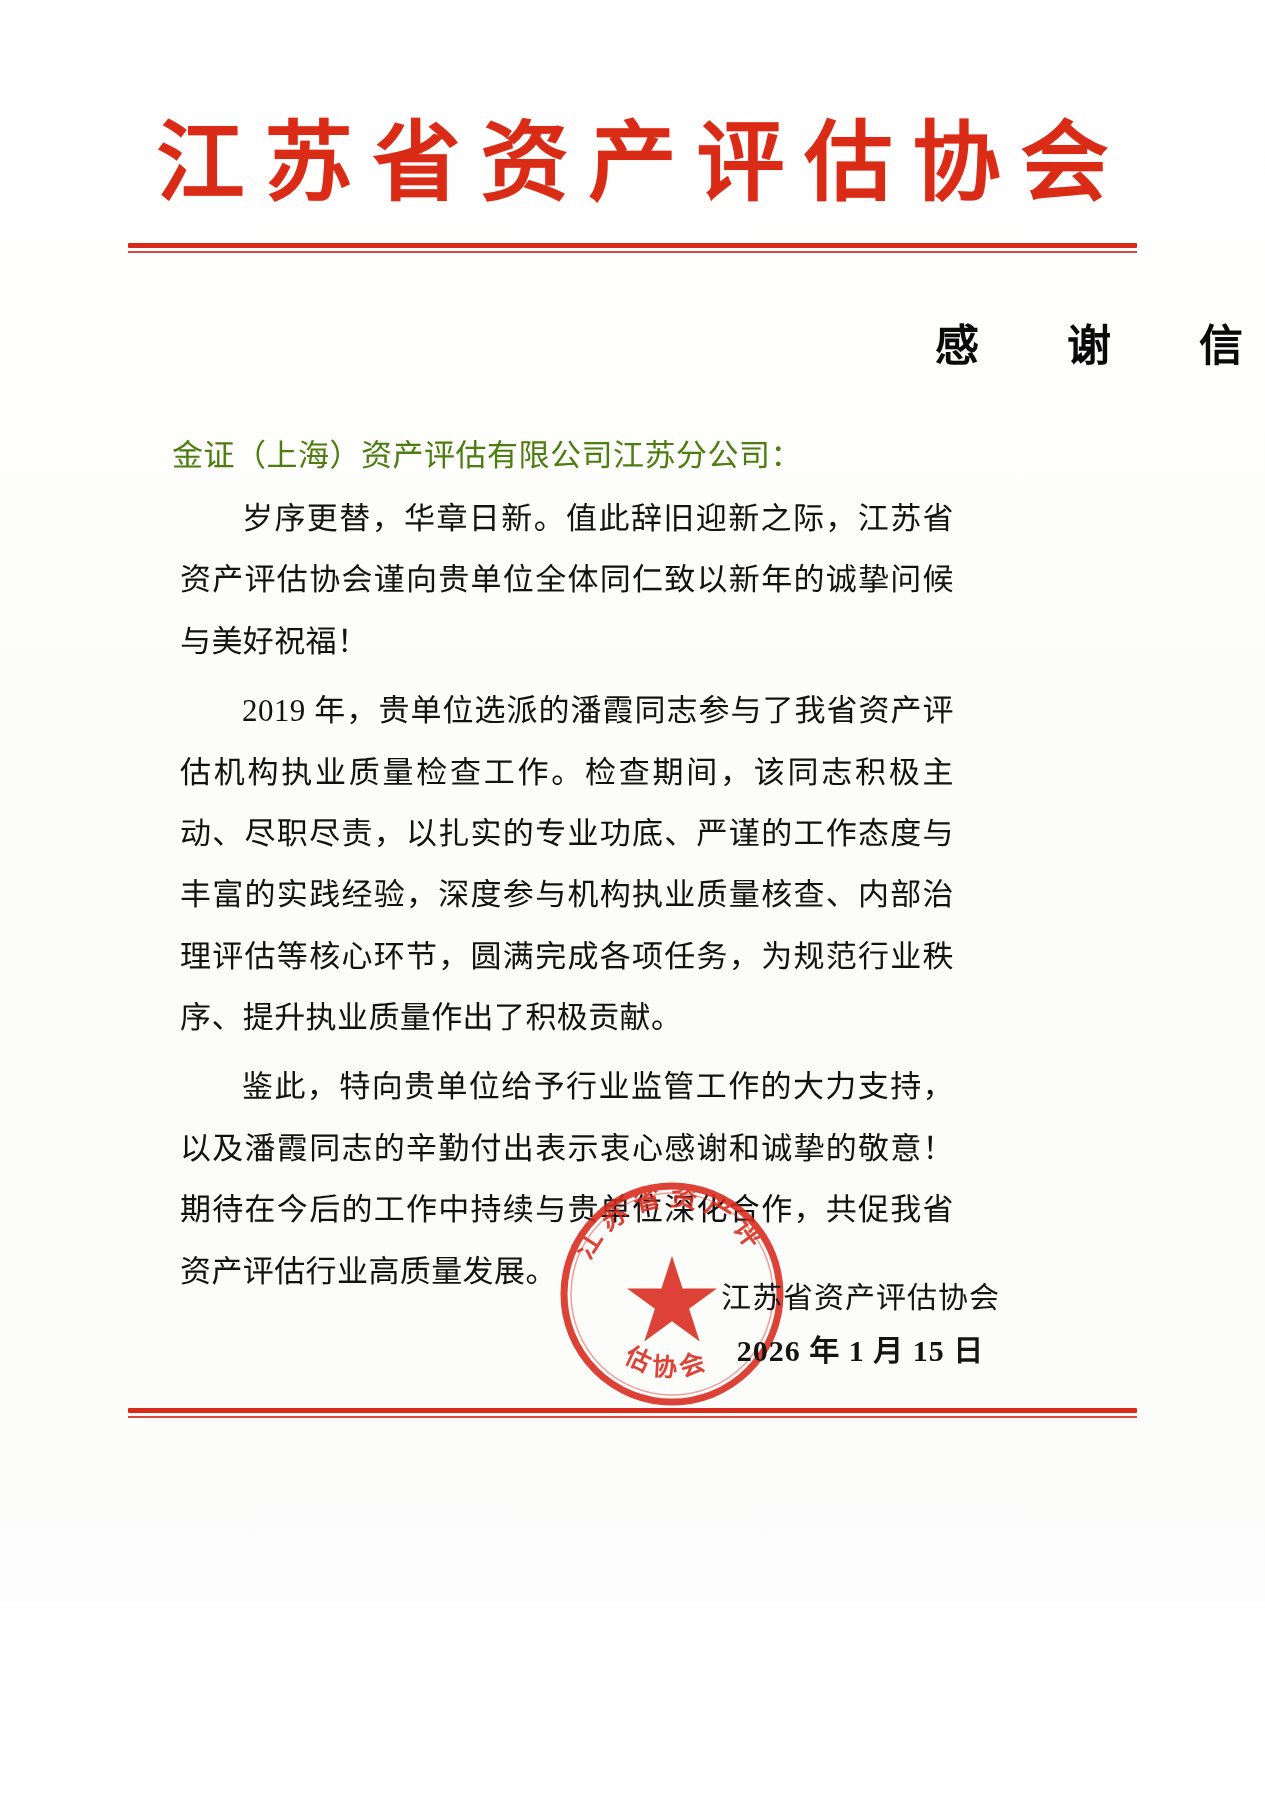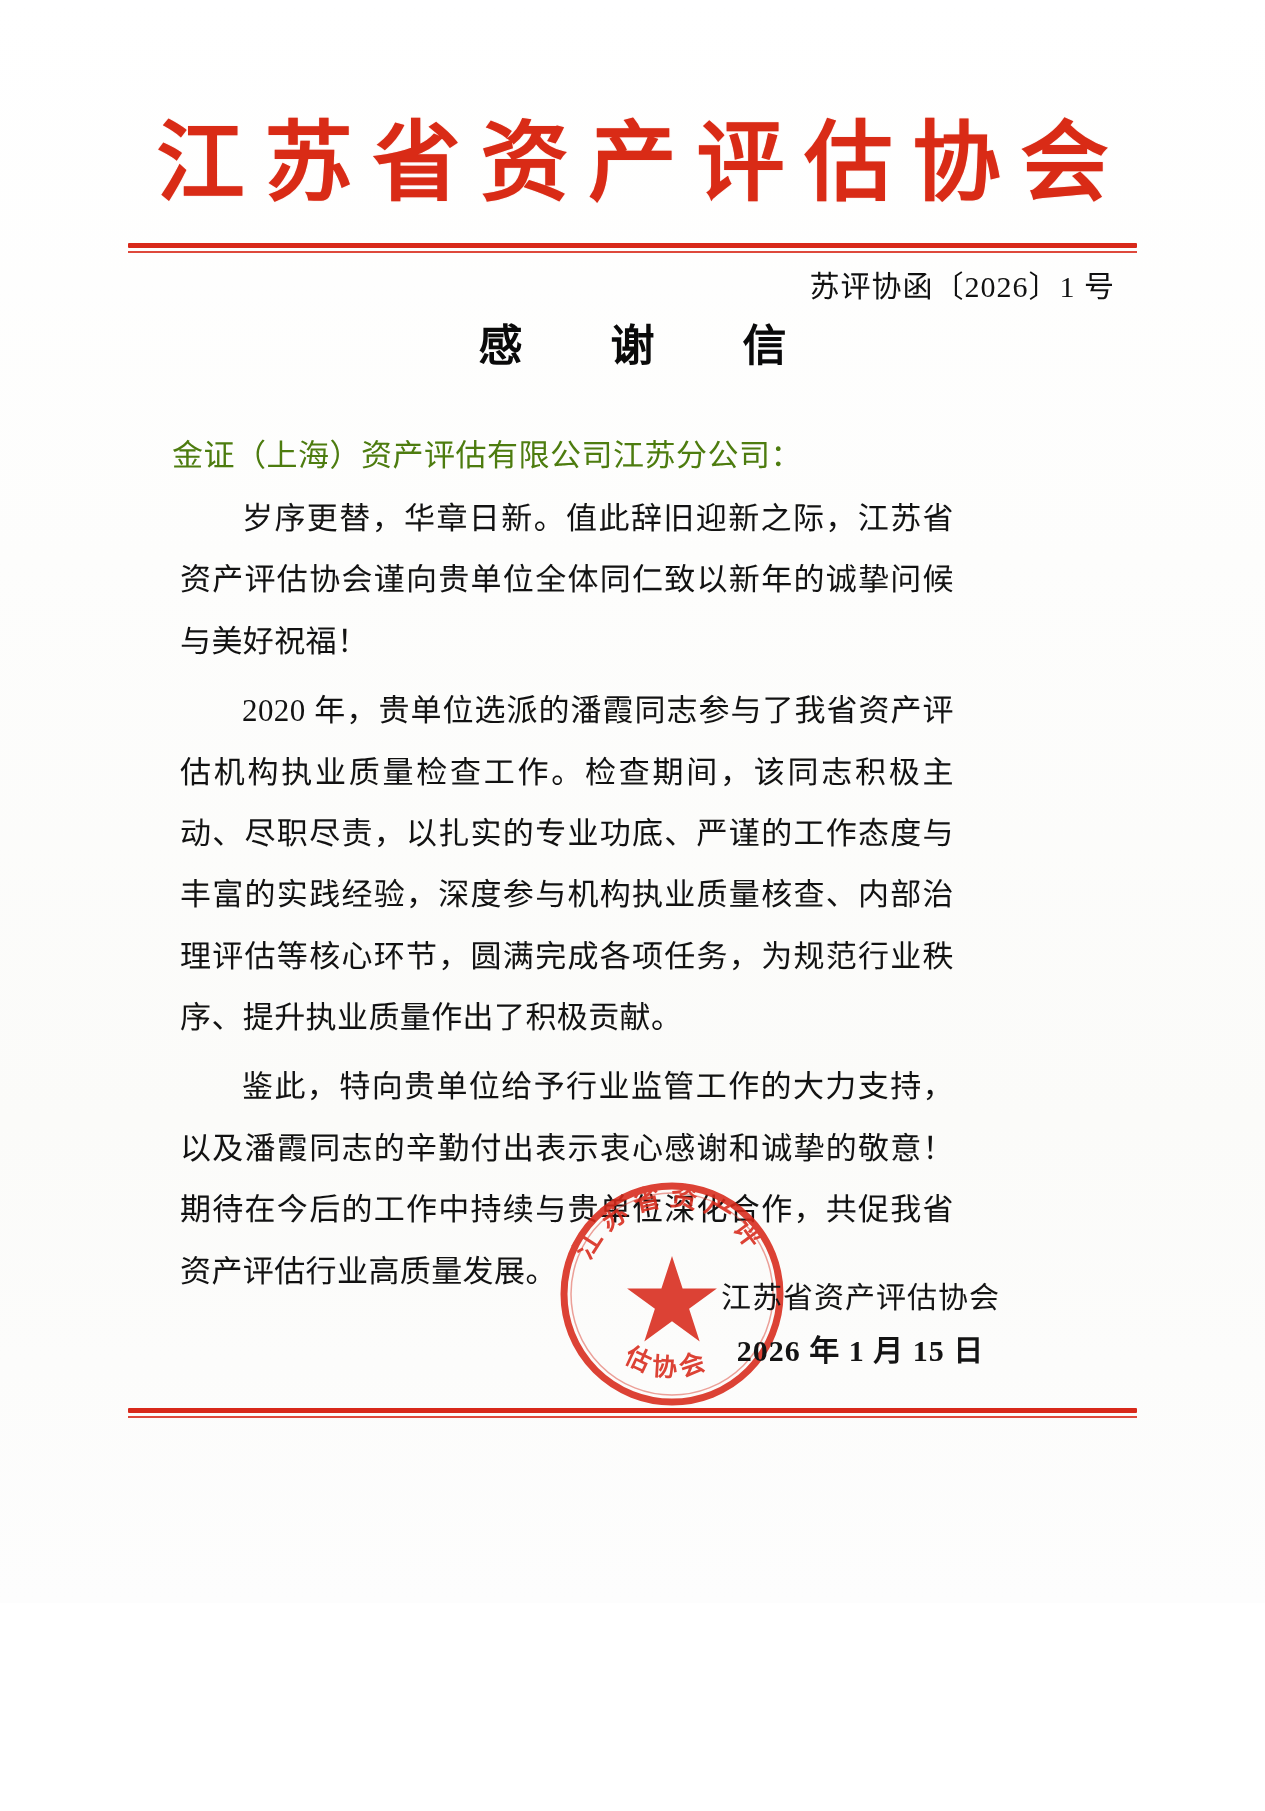--- a/index.html
+++ b/index.html
@@ -77,21 +77,21 @@
     color: #111;
     white-space: nowrap;
   }
 
   
   .doc-title {
     position: absolute;
     left: 0;
     top: 310px;
     width: 100%;
-    text-align: center;
+    text-align: right;
     font-size: 44px;
     font-weight: bold;
     letter-spacing: 22px;
     text-indent: 22px;
     color: #0a0a0a;
   }
 
   
   .body-block {
     position: absolute;
@@ -165,28 +165,27 @@
   <div class="letterhead">
     <div class="letterhead-title">江苏省资产评估协会</div>
   </div>
 
   <div class="rule-top-wrap">
     <div class="rule-thick"></div>
     <div class="rule-gap"></div>
     <div class="rule-thin"></div>
   </div>
 
-  <div class="doc-number">苏评协函〔2026〕1 号</div>
 
   <div class="doc-title">感　谢　信</div>
 
   <div class="body-block">
     <div class="addressee">金证（上海）资产评估有限公司江苏分公司：</div>
     <p class="para">岁序更替，华章日新。值此辞旧迎新之际，江苏省资产评估协会谨向贵单位全体同仁致以新年的诚挚问候与美好祝福！</p>
-    <p class="para">2020 年，贵单位选派的潘霞同志参与了我省资产评估机构执业质量检查工作。检查期间，该同志积极主动、尽职尽责，以扎实的专业功底、严谨的工作态度与丰富的实践经验，深度参与机构执业质量核查、内部治理评估等核心环节，圆满完成各项任务，为规范行业秩序、提升执业质量作出了积极贡献。</p>
+    <p class="para">2019 年，贵单位选派的潘霞同志参与了我省资产评估机构执业质量检查工作。检查期间，该同志积极主动、尽职尽责，以扎实的专业功底、严谨的工作态度与丰富的实践经验，深度参与机构执业质量核查、内部治理评估等核心环节，圆满完成各项任务，为规范行业秩序、提升执业质量作出了积极贡献。</p>
     <p class="para">鉴此，特向贵单位给予行业监管工作的大力支持，以及潘霞同志的辛勤付出表示衷心感谢和诚挚的敬意！期待在今后的工作中持续与贵单位深化合作，共促我省资产评估行业高质量发展。</p>
   </div>
 
   <div class="seal">
     <svg width="232" height="232" viewBox="0 0 232 232" xmlns="http://www.w3.org/2000/svg">
       <defs>
         <path id="sealArc" d="M 28,116 A 88,88 0 1 1 204,116"></path>
         <path id="sealArcLower" d="M 34,116 A 82,82 0 1 0 198,116"></path>
       </defs>
       <circle cx="116" cy="116" r="108" fill="none" stroke="#d8291a" stroke-width="7"></circle>

